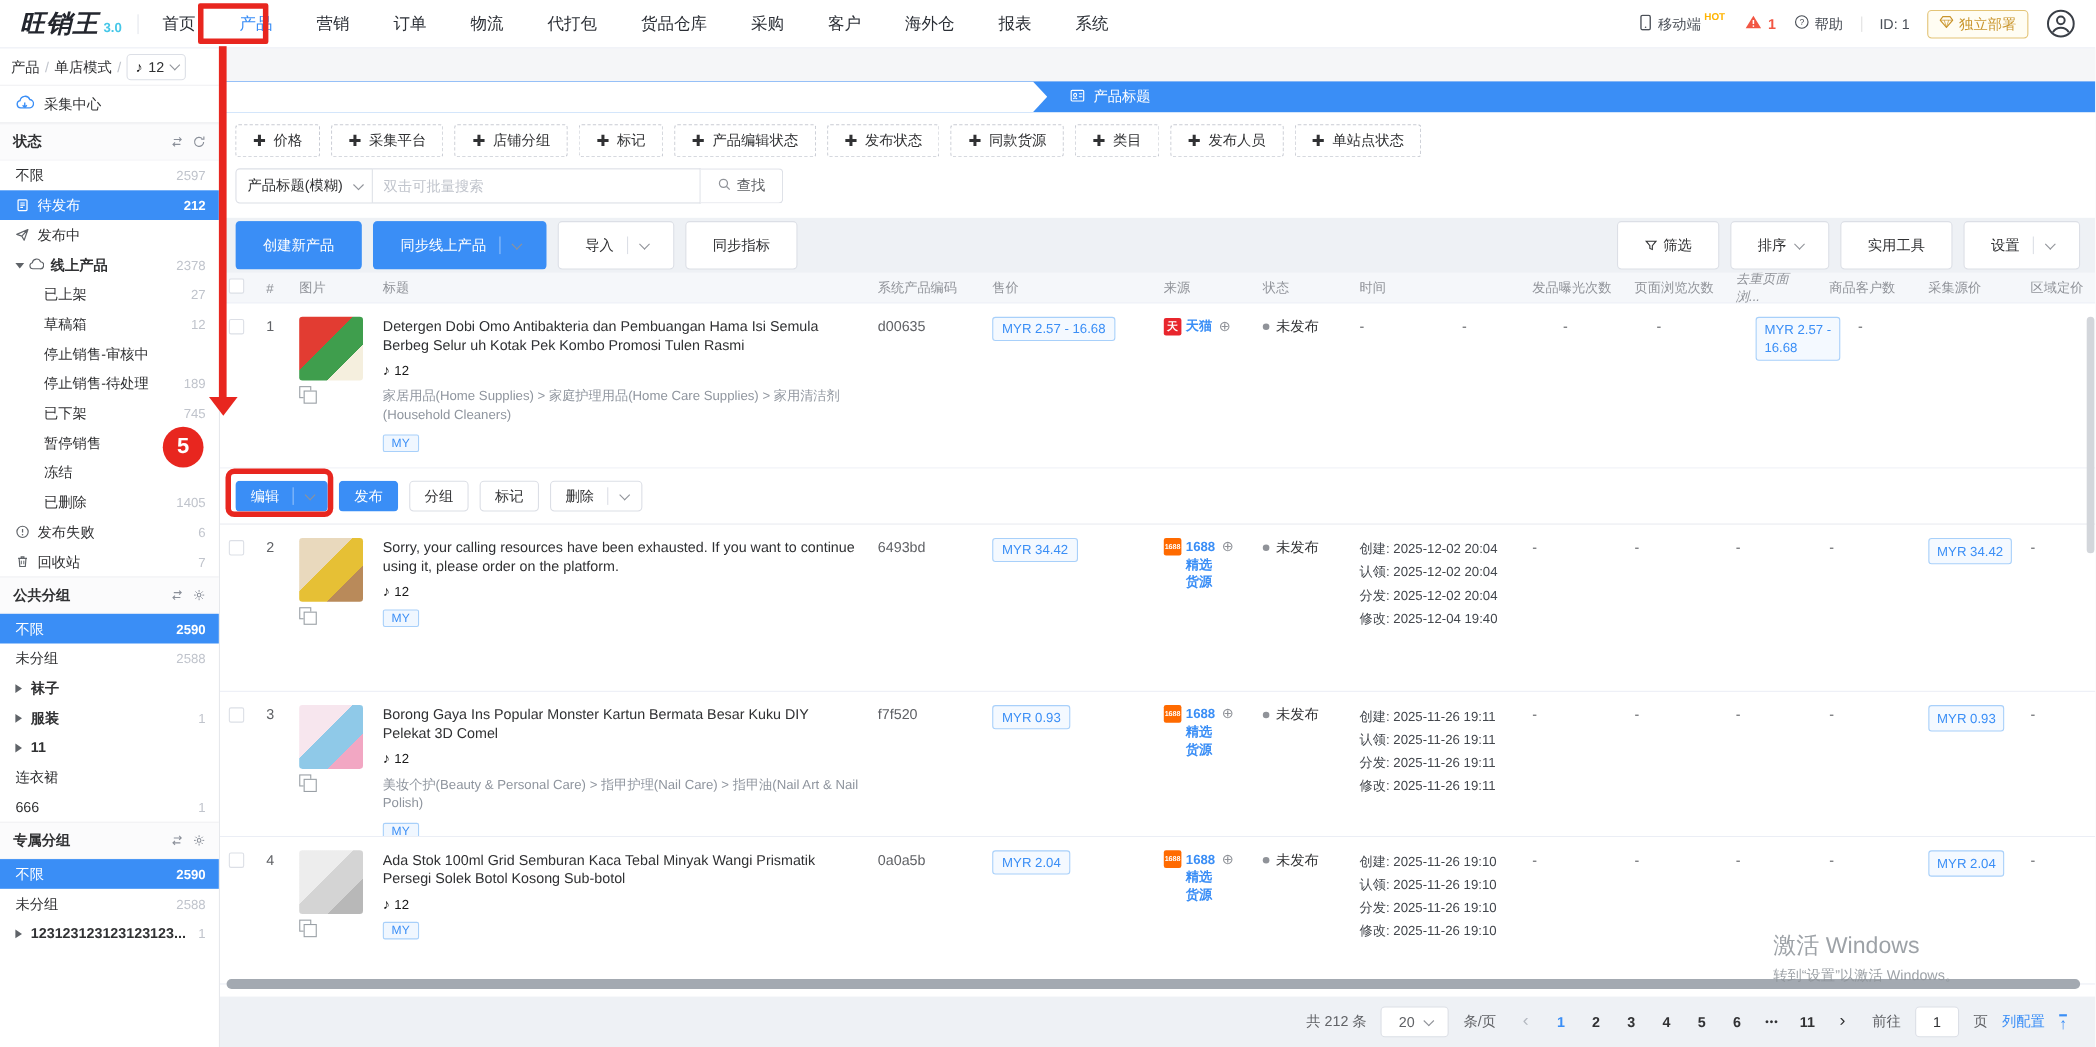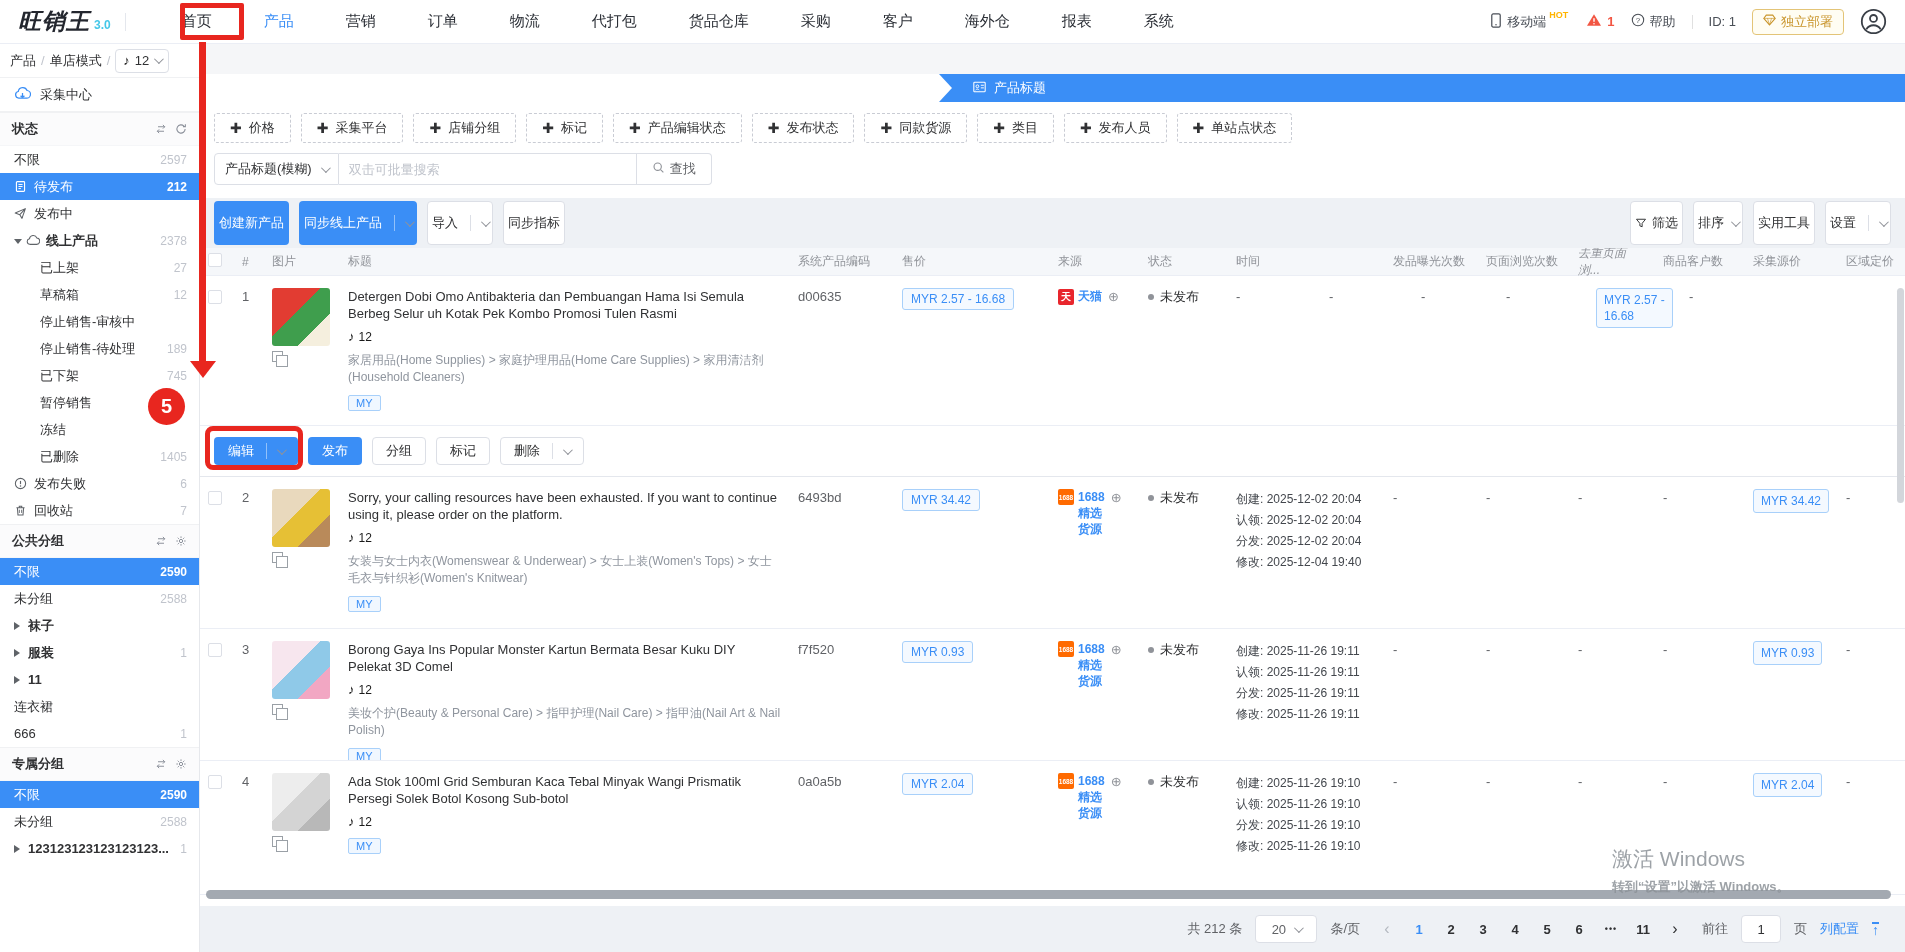--- a/index.html
+++ b/index.html
@@ -5,21 +5,21 @@
   * { box-sizing: border-box; margin: 0; padding: 0; }
   html,body { width:1905px; height:952px; overflow:hidden; }
   body { font-family:"Liberation Sans","DejaVu Sans",sans-serif; font-size:14px; color:#303133; background:#fff; position:relative; }
 
   
   .topnav { height:44px; background:#fff; border-bottom:1px solid #ebeef5; display:flex; align-items:center; padding:0 18px; position:relative; z-index:5; }
   .logo { display:flex; align-items:baseline; gap:4px; margin-right:14px; }
   .logo-text { font-weight:bold; font-style:italic; font-size:23px; color:#23262e; letter-spacing:1px; }
   .logo-ver { font-size:12px; font-weight:bold; color:#45c7e8; }
   .nav-sep { width:1px; height:18px; background:#e4e7ed; margin-right:22px; }
-  .nav-menu { display:flex; align-items:flex-start; gap:52px;margin-left:34px; }
+  .nav-menu { display:flex; align-items:flex-start; gap:40px; }
   .nav-item { font-size:15px; color:#2b2f36; cursor:pointer; white-space:nowrap; }
   .nav-item.active { color:#3a8ef6; }
   .nav-right { margin-left:auto; display:flex; align-items:center; gap:16px; font-size:13px; color:#4a4f57; }
   .nr-group { display:flex; align-items:center; gap:5px; cursor:pointer; }
   .hot { color:#ffb400; font-size:9px; font-weight:bold; position:relative; top:-7px; left:-2px; }
   .alert-num { color:#f25643; font-weight:bold; }
   .nr-div { width:1px; height:14px; background:#e0e0e0; }
   .deploy-btn { border:1px solid #e3c477; background:#fffdf3; color:#c9952c; border-radius:4px; height:26px; padding:0 10px; display:flex; align-items:center; gap:5px; font-size:13px; cursor:pointer; }
   .avatar { cursor:pointer; display:flex; }
 
@@ -63,21 +63,21 @@
   .chip { border:1px dashed #c9ccd4; border-radius:3px; height:30px; padding:0 15px; display:flex; align-items:center; gap:7px; font-size:13px; color:#303133; cursor:pointer; background:#fff; white-space:nowrap; }
   .chip .plus { font-weight:bold; font-size:14px; color:#303133; }
   .search-row { margin-top:10px; display:flex; }
   .sel-box { height:32px; border:1px solid #dcdfe6; border-radius:4px 0 0 4px; padding:0 10px; display:flex; align-items:center; gap:9px; font-size:13px; background:#fff; cursor:pointer; }
   .search-input { height:32px; width:298px; border:1px solid #dcdfe6; border-left:none; padding:0 10px; font-size:13px; color:#303133; outline:none; font-family:inherit; }
   .search-input::placeholder { color:#c0c4cc; }
   .find-btn { height:32px; border:1px solid #dcdfe6; border-left:none; border-radius:0 4px 4px 0; padding:0 15px; display:flex; align-items:center; gap:5px; background:#fff; color:#606266; font-size:13px; cursor:pointer; }
 
   
   .action-bar { height:50px; display:flex; align-items:center; padding:0 14px; gap:10px; }
-  .btn { height:44px; border-radius:4px; font-size:13px; display:inline-flex; align-items:center; padding:0 4px; cursor:pointer; border:1px solid transparent; white-space:nowrap; }
+  .btn { height:44px; border-radius:4px; font-size:13px; display:inline-flex; align-items:center; padding:0 24px; cursor:pointer; border:1px solid transparent; white-space:nowrap; }
   .btn.primary { background:#3a8ef6; color:#fff; }
   .btn.plain { background:#fff; border-color:#dcdfe6; color:#303133; }
   .btn .split-sep { width:1px; height:16px; margin:0 0 0 12px; background:rgba(255,255,255,.45); }
   .btn.plain .split-sep { background:#dcdfe6; }
   .btn .split-caret { padding-left:10px; display:flex; }
   .btn .ic { margin-right:5px; display:flex; }
   .btn .mcaret { margin-left:7px; display:flex; }
   .bar-right { margin-left:auto; display:flex; gap:10px; }
 
   
@@ -123,21 +123,21 @@
   .pg.nav-arrow { color:#b4b9c0; font-size:16px; font-weight:normal; }
   .pg.nav-arrow.next { color:#303133; }
   .pg.dots { color:#303133; letter-spacing:1px; cursor:default; }
   .goto-input { width:40px; height:28px; border:1px solid #dcdfe6; border-radius:4px; text-align:center; font-size:13px; color:#303133; outline:none; background:#fff; font-family:inherit; }
   .col-config { color:#3a8ef6; cursor:pointer; }
   .top-ic { color:#3a8ef6; border-top:2px solid #3a8ef6; padding-top:0; font-size:14px; line-height:12px; cursor:pointer; font-weight:bold; }
 
   
   .watermark { position:absolute; left:1612px; top:845px; color:rgba(140,146,152,.85); z-index:4; pointer-events:none; }
   .wm1 { font-size:21px; }
-  .wm2 { font-size:13px; margin-top:5px;font-weight:bold; }
+  .wm2 { font-size:13px; margin-top:5px; }
 
   
   .anno { position:absolute; z-index:99; pointer-events:none; }
   .anno-box1 { left:180px; top:3px; width:64px; height:37px; border:5px solid #e8261f; border-radius:2px; }
   .anno-line { left:199px; top:42px; width:7px; height:320px; background:#e8261f; }
   .anno-head { left:190px; top:361px; width:0; height:0; border:13px solid transparent; border-top:17px solid #e8261f; }
   .anno-circle { left:148px; top:388px; width:37px; height:37px; border-radius:50%; background:#e8261f; color:#fff; font-size:20px; font-weight:bold; display:flex; align-items:center; justify-content:center; }
   .anno-box2 { left:205px; top:426px; width:98px; height:44px; border:5px solid #e8261f; border-radius:8px; }
 </style>
 </head>
@@ -600,21 +600,21 @@
               </span>
             </button>
           </div>
           <div class="p-row" style="height: 152px;">
             <div class="cell" style="width: 34px; padding-top: 14px;"><span class="cb"></span></div>
             <div class="cell" style="width: 30px;"><span class="code-txt">2</span></div>
             <div class="cell" style="width: 76px;"><div class="thumb" style="background: linear-gradient(135deg, rgb(233, 217, 189) 0px, rgb(233, 217, 189) 42%, rgb(230, 192, 53) 42%, rgb(230, 192, 53) 72%, rgb(185, 138, 90) 72%, rgb(185, 138, 90) 100%);"></div><span class="copy-ic"></span></div>
             <div class="cell" style="width: 450px;"><div class="p-title">Sorry, your calling resources have been exhausted. If you want to continue using it, please order on the platform.</div><div class="shop-line">
                 <span class="note">♪</span>
                 <span>12</span>
-              </div><div class="p-cat">女装与女士内衣(Womenswear &amp; Underwear) &gt; 女士上装(Women's Tops) &gt; 女士毛衣与针织衫(Women's Knitwear)</div><span class="my-badge">MY</span></div>
+              </div><span class="my-badge">MY</span></div>
             <div class="cell" style="width: 104px;"><span class="code-txt">6493bd</span></div>
             <div class="cell" style="width: 156px;"><span class="price-badge">MYR 34.42</span></div>
             <div class="cell" style="width: 90px;">
               <div class="src-line">
                 <span class="src-ic s1688">1688</span>
                 <span class="src-name">1688</span>
                 <span class="src-plus">⊕</span>
               </div>
               <div class="src-extra">精选</div>
               <div class="src-extra">货源</div>

